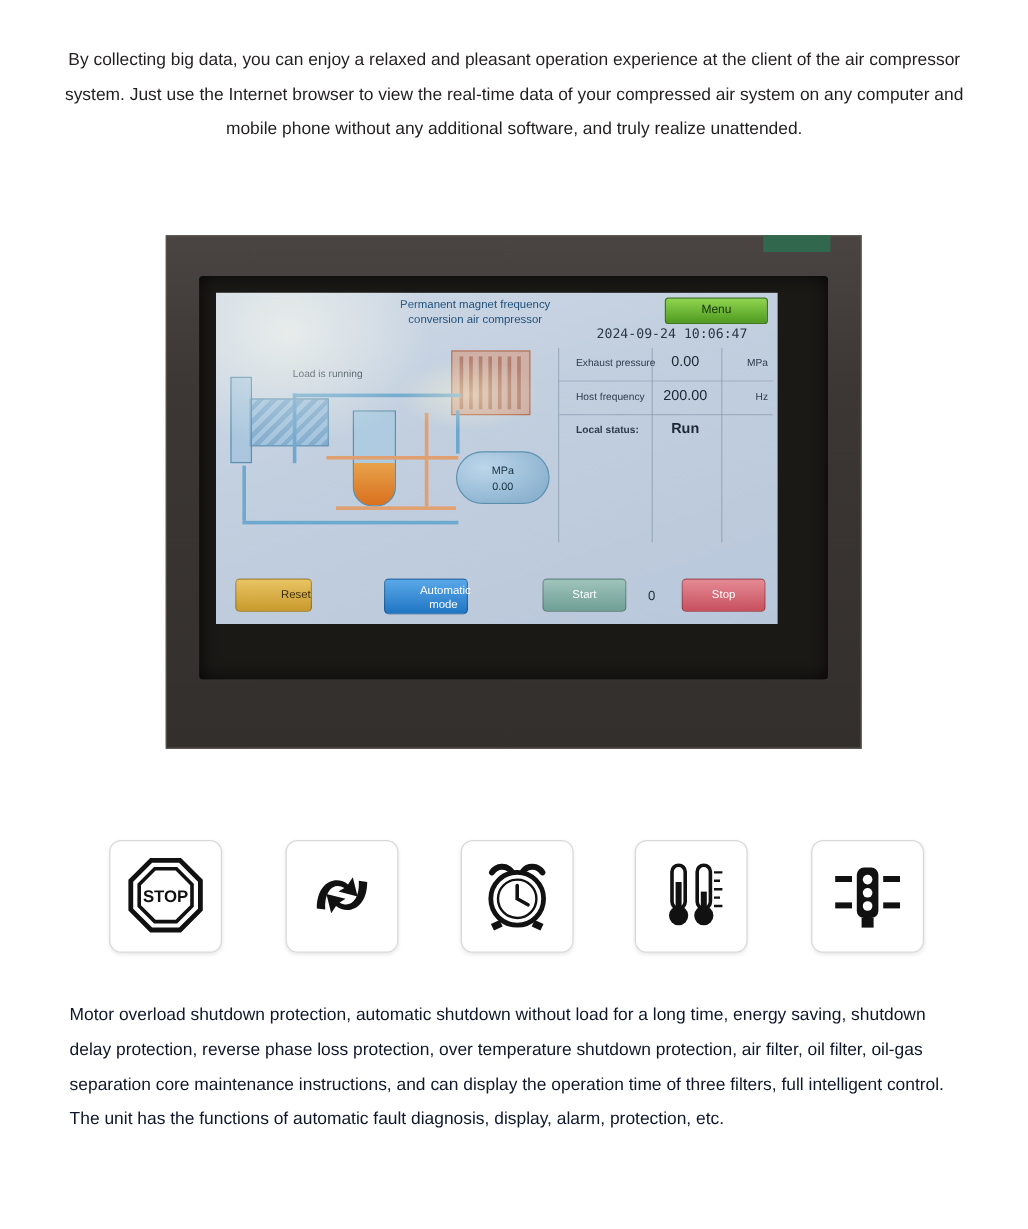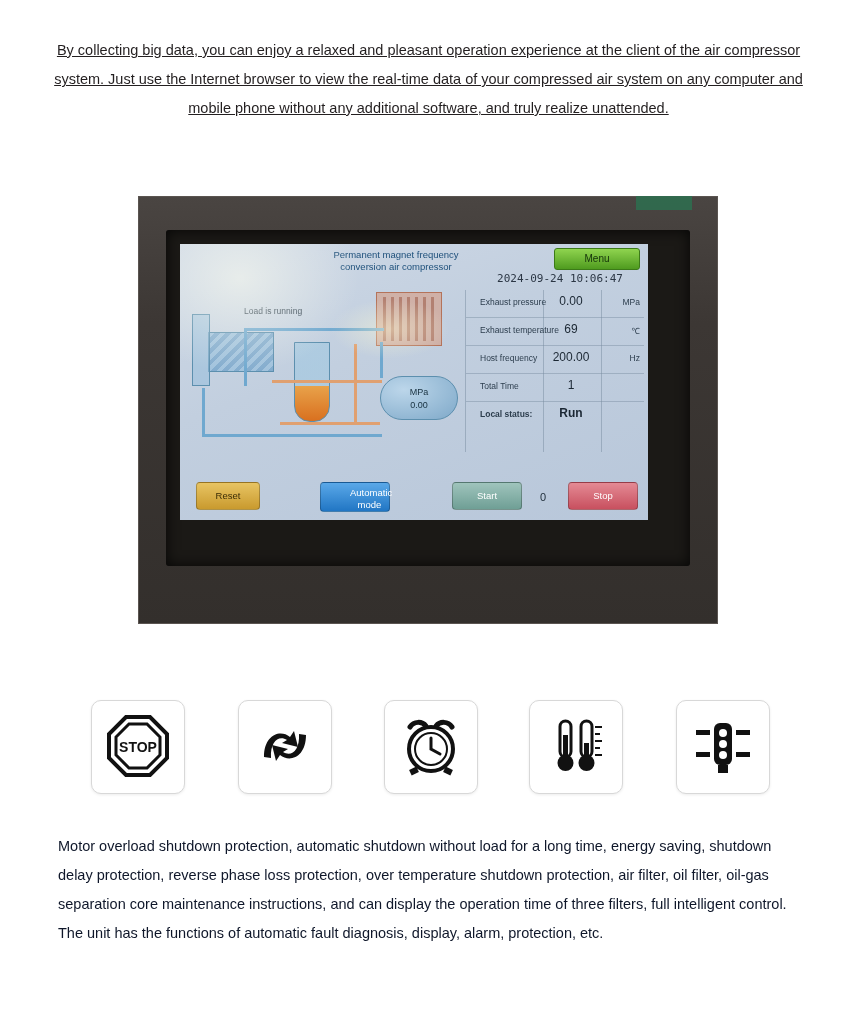--- a/index.html
+++ b/index.html
@@ -18,21 +18,21 @@
 
   
   .intro {
     width: 760px;
     margin: 36px auto 0 auto;
     text-align: center;
     font-size: 14.5px;
     line-height: 29px;
     color: #231f20;
   }
-  .intro p { margin: 0; text-decoration: underline; }
+  .intro p { margin: 0; }
 
   
   .panel-photo {
     position: absolute;
     left: 138px;
     top: 196px;
     width: 580px;
     height: 428px;
     background: linear-gradient(180deg, #4a4542 0%, #3c3734 30%, #332f2c 100%);
     box-shadow: inset 0 0 0 1px #5a5450;
@@ -253,21 +253,21 @@
     position: absolute;
     height: 26px;
     border-radius: 4px;
     font-size: 9.5px;
     text-align: center;
     line-height: 26px;
     color: #ffffff;
     border: 1px solid rgba(0,0,0,.25);
   }
   .btn.reset { left: 16px; bottom: 10px; width: 62px;
-    background: linear-gradient(180deg, #e8c463, #c99a2e); color: #3b2d06; }
+    background: linear-gradient(180deg, #e8c463, #c99a2e); color: #3b2d06; text-align: right; }
   .btn.auto { left: 140px; bottom: 8px; width: 70px; height: 30px; line-height: 12px; padding-top: 4px;
     box-sizing: border-box; background: linear-gradient(180deg, #5aa8e8, #2176c4); padding-left: 29px; }
   .btn.start { left: 272px; bottom: 10px; width: 68px;
     background: linear-gradient(180deg, #9fc4bc, #6f9f95); }
   .btn.stop { right: 10px; bottom: 10px; width: 68px;
     background: linear-gradient(180deg, #e48a94, #c8505f); }
   .count-val {
     position: absolute;
     right: 92px;
     bottom: 10px;
@@ -383,33 +383,23 @@
       <div class="vline l2"></div>
       <div class="vline l1"></div>
 
       <div class="data-table">
         <div class="data-row">
           <span class="lbl">Exhaust pressure</span>
           <span class="val">0.00</span>
           <span class="unit">MPa</span>
         </div>
         <div class="data-row">
-          <span class="lbl">Exhaust temperature</span>
-          <span class="val">69</span>
-          <span class="unit">℃</span>
-        </div>
-        <div class="data-row">
           <span class="lbl">Host frequency</span>
           <span class="val">200.00</span>
           <span class="unit">Hz</span>
-        </div>
-        <div class="data-row">
-          <span class="lbl">Total  Time</span>
-          <span class="val">1</span>
-          <span class="unit"></span>
         </div>
         <div class="data-row" style="border-bottom:none;font-weight:bold;">
           <span class="lbl">Local status:</span>
           <span class="val">Run</span>
           <span class="unit"></span>
         </div>
       </div>
 
       <div class="btn reset">Reset</div>
       <div class="btn auto">

